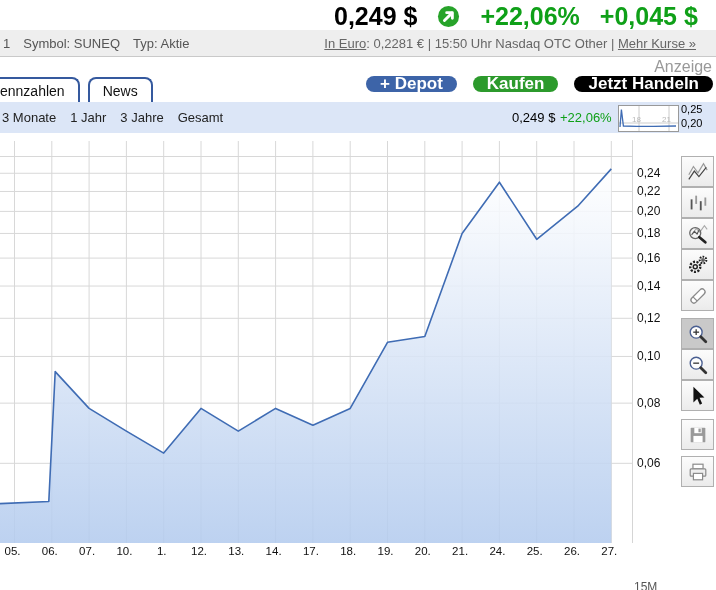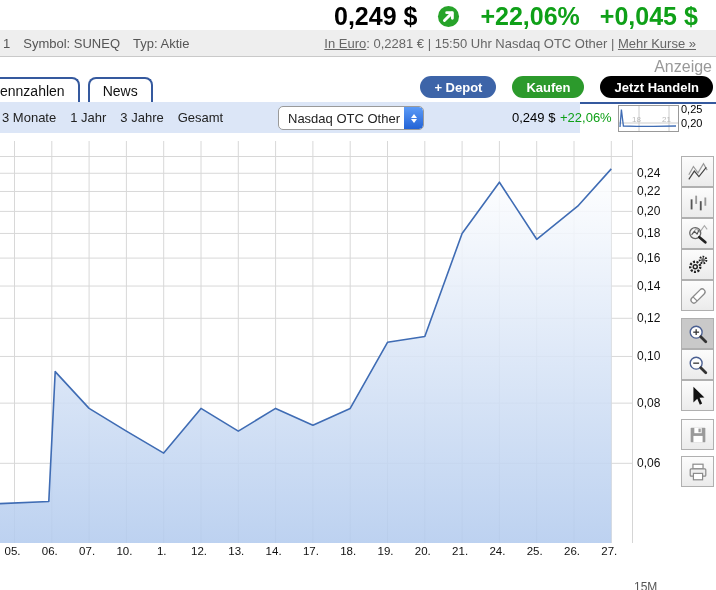--- a/index.html
+++ b/index.html
@@ -18,24 +18,24 @@
   .row2 .right{padding-right:20px;white-space:nowrap;color:#666;}
   .row2 a{color:#666;text-decoration:underline;cursor:pointer;}
   
   .anzeige{position:absolute;right:4px;top:58px;font-size:16px;color:#999;}
   
   .tabrow{position:absolute;left:0;top:73px;width:716px;height:29px;border-bottom:2px solid #35599e;}
   .tabs{position:absolute;left:-15px;bottom:0;display:flex;gap:8px;align-items:flex-end;}
   .tab{background:#fff;border:2px solid #35599e;border-bottom:none;border-radius:8px 8px 0 0;
        padding:4px 13px 3px 13px;font-size:14px;color:#111;cursor:pointer;white-space:nowrap;}
   .actions{position:absolute;right:3px;top:3px;display:flex;gap:16px;}
-  .pill{height:22px;border-radius:11px;color:#fff;font-size:13px;font-weight:700;border:none;
+  .pill{height:16px;border-radius:11px;color:#fff;font-size:17px;font-weight:700;border:none;
         display:flex;align-items:center;padding:0 14px;cursor:pointer;white-space:nowrap;}
   
-  .toolbar{position:absolute;left:0;top:102px;width:580px;height:31px;background:#dce6f7;}
+  .toolbar{position:absolute;left:0;top:102px;width:716px;height:31px;background:#dce6f7;}
   .ranges{position:absolute;left:2px;top:0;height:31px;display:flex;align-items:center;gap:14px;
           font-size:13px;color:#222;}
   .ranges span{cursor:pointer;white-space:nowrap;}
   .select{position:absolute;left:278px;top:4px;width:144px;height:22px;background:#fff;
           border:1px solid #9a9a9a;border-radius:5px;display:flex;align-items:center;
           justify-content:space-between;font-size:13px;cursor:pointer;overflow:hidden;}
   .select .lbl{padding-left:9px;white-space:nowrap;}
   .stepper{width:19px;height:22px;background:linear-gradient(#5c9bf7,#2363d6);border-radius:0 4px 4px 0;
            display:flex;flex-direction:column;align-items:center;justify-content:center;gap:1px;}
   .stepper i{width:0;height:0;border-left:3.5px solid transparent;border-right:3.5px solid transparent;}
@@ -103,27 +103,20 @@
       </div>
   </div>
 
   <div class="toolbar">
     <div class="ranges" id="ranges">
         <span>3 Monate</span>
         <span>1 Jahr</span>
         <span>3 Jahre</span>
         <span>Gesamt</span>
       </div>
-    <div class="select">
-      <span class="lbl">Nasdaq OTC Other</span>
-      <span class="stepper">
-          <i class="up"></i>
-          <i class="dn"></i>
-        </span>
-    </div>
     <span class="tb-price">0,249 $</span>
     <span class="tb-pct">+22,06%</span>
   </div>
   <div class="mini">
     <svg id="mini-svg" width="59" height="25">
         <line x1="0" x2="59" y1="17" y2="17" stroke="#ccc"></line>
         <line x1="20" x2="20" y1="0" y2="25" stroke="#ccc"></line>
         <line x1="50" x2="50" y1="0" y2="25" stroke="#ccc"></line>
         <text x="13" y="16" font-size="8" fill="#b8b8b8">18</text>
         <text x="43" y="16" font-size="8" fill="#b8b8b8">21</text>

